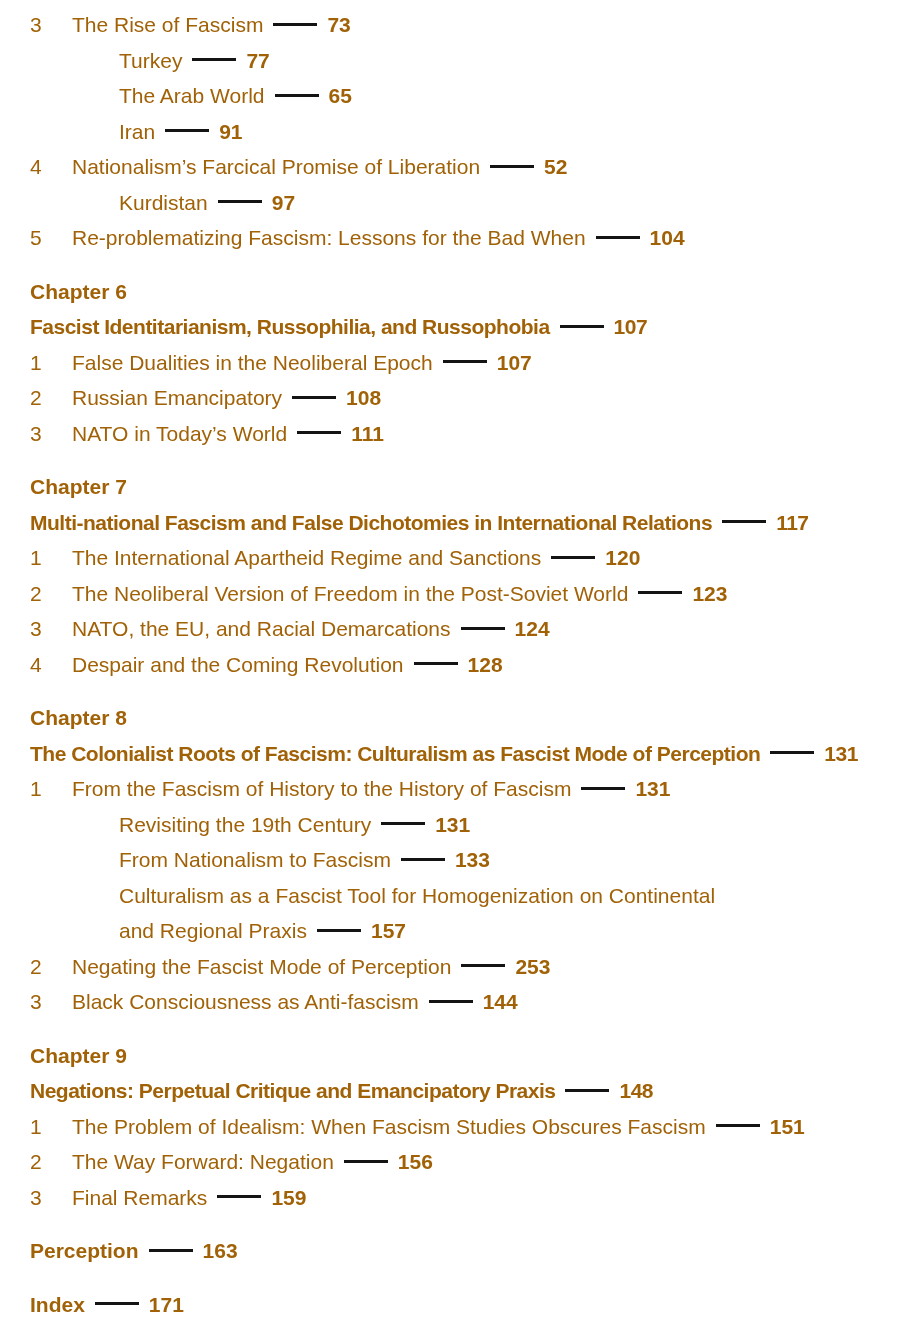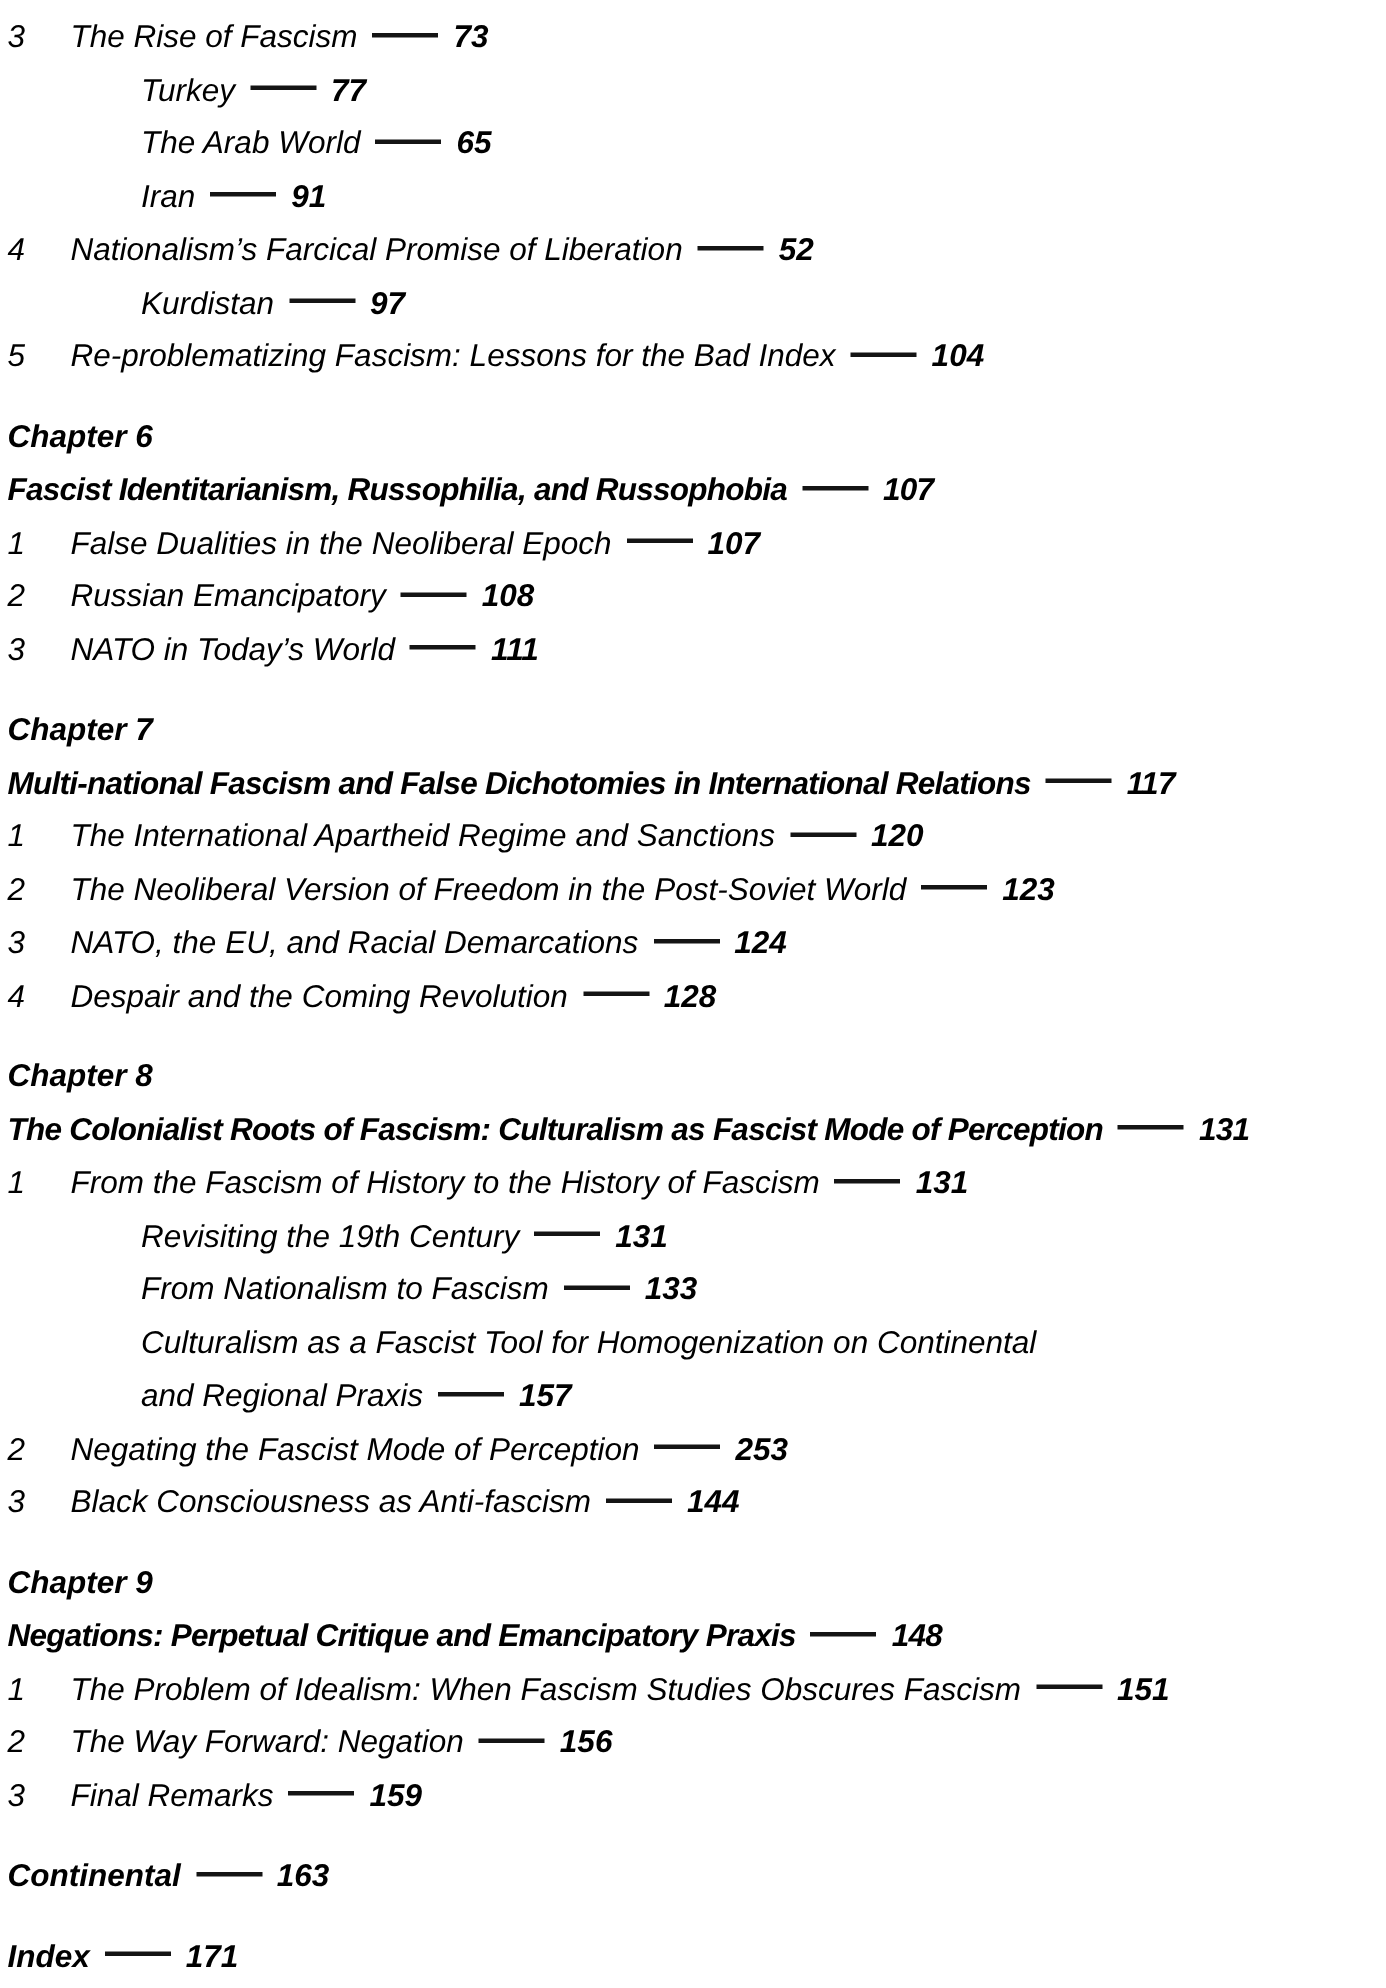--- a/index.html
+++ b/index.html
@@ -1,26 +1,25 @@
 <!DOCTYPE html>
 <html><head>
 <meta charset="utf-8">
 <style>
   html, body { margin: 0; padding: 0; background: #ffffff; }
   .page {
     width: 924px;
     height: 1325px;
     box-sizing: border-box;
-    padding: 7px 8px 0 5px;
+    padding: 7px 8px 0 30px;
     background: #ffffff;
-    color: #000000;
+    color: #a16207;
     font-family: "Liberation Sans", "DejaVu Sans", sans-serif;
     font-size: 21px;
     overflow: hidden;
-    font-style: italic;
   }
   .section { margin-top: 18px; }
   .section:first-child { margin-top: 0; }
   .row {
     line-height: 35.5px;
     white-space: nowrap;
   }
   .num {
     display: inline-block;
     width: 42px;
@@ -58,21 +57,21 @@
     <div class="row sub">
       <span>Iran</span><span class="dash"></span><span class="pagenum">91</span>
     </div>
     <div class="row">
       <span class="num">4</span><span>Nationalism’s Farcical Promise of Liberation</span><span class="dash"></span><span class="pagenum">52</span>
     </div>
     <div class="row sub">
       <span>Kurdistan</span><span class="dash"></span><span class="pagenum">97</span>
     </div>
     <div class="row">
-      <span class="num">5</span><span>Re-problematizing Fascism: Lessons for the Bad Index</span><span class="dash"></span><span class="pagenum">104</span>
+      <span class="num">5</span><span>Re-problematizing Fascism: Lessons for the Bad When</span><span class="dash"></span><span class="pagenum">104</span>
     </div>
   </div>
 
   <div class="section">
     <div class="row bold">Chapter 6</div>
     <div class="row bold chapter-title">
       <span>Fascist Identitarianism, Russophilia, and Russophobia</span><span class="dash"></span><span class="pagenum">107</span>
     </div>
     <div class="row">
       <span class="num">1</span><span>False Dualities in the Neoliberal Epoch</span><span class="dash"></span><span class="pagenum">107</span>
@@ -143,21 +142,21 @@
     <div class="row">
       <span class="num">2</span><span>The Way Forward: Negation</span><span class="dash"></span><span class="pagenum">156</span>
     </div>
     <div class="row">
       <span class="num">3</span><span>Final Remarks</span><span class="dash"></span><span class="pagenum">159</span>
     </div>
   </div>
 
   <div class="section">
     <div class="row bold">
-      <span>Continental</span><span class="dash"></span><span class="pagenum">163</span>
+      <span>Perception</span><span class="dash"></span><span class="pagenum">163</span>
     </div>
   </div>
 
   <div class="section">
     <div class="row bold">
       <span>Index</span><span class="dash"></span><span class="pagenum">171</span>
     </div>
   </div>
 
 </div>

